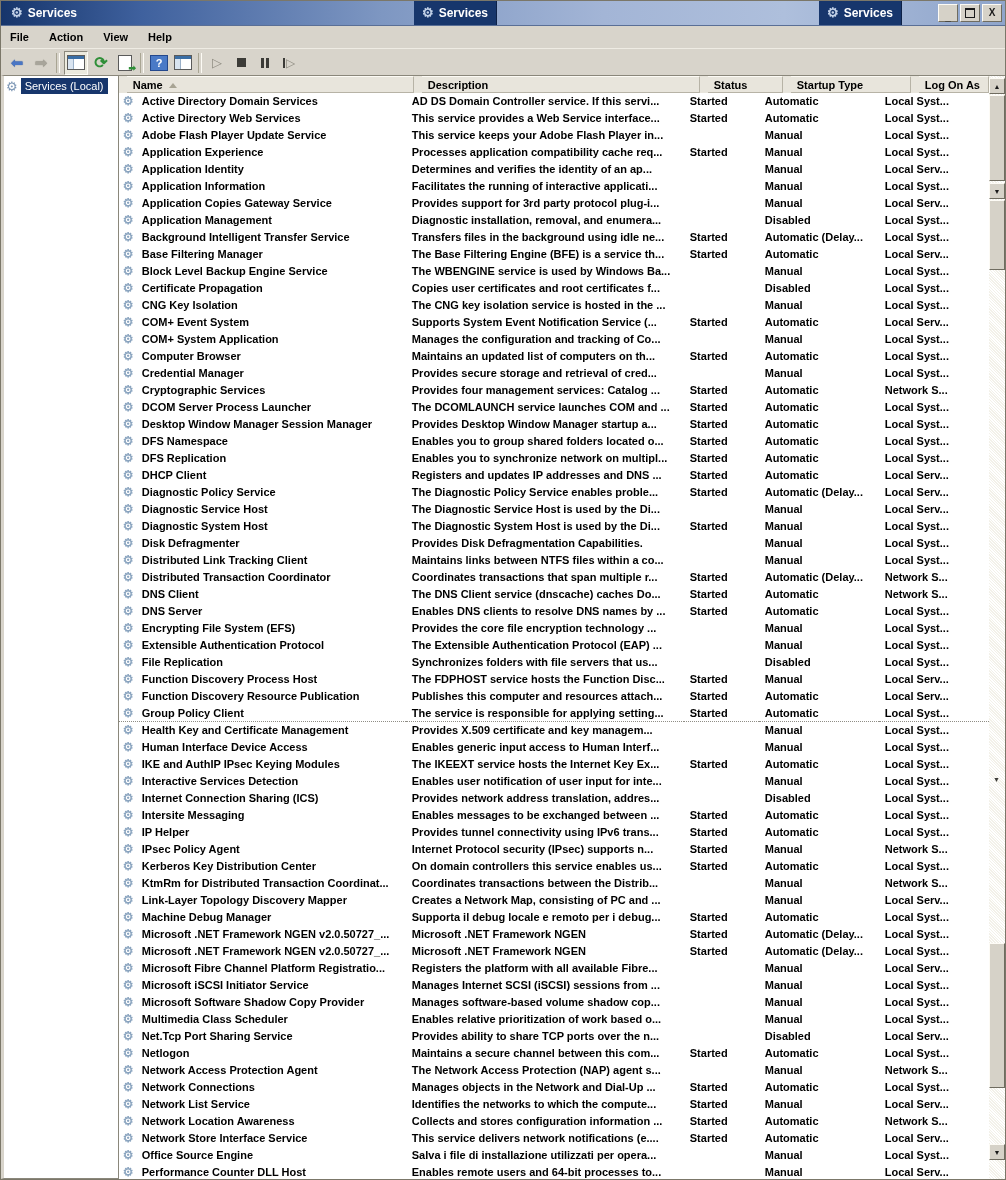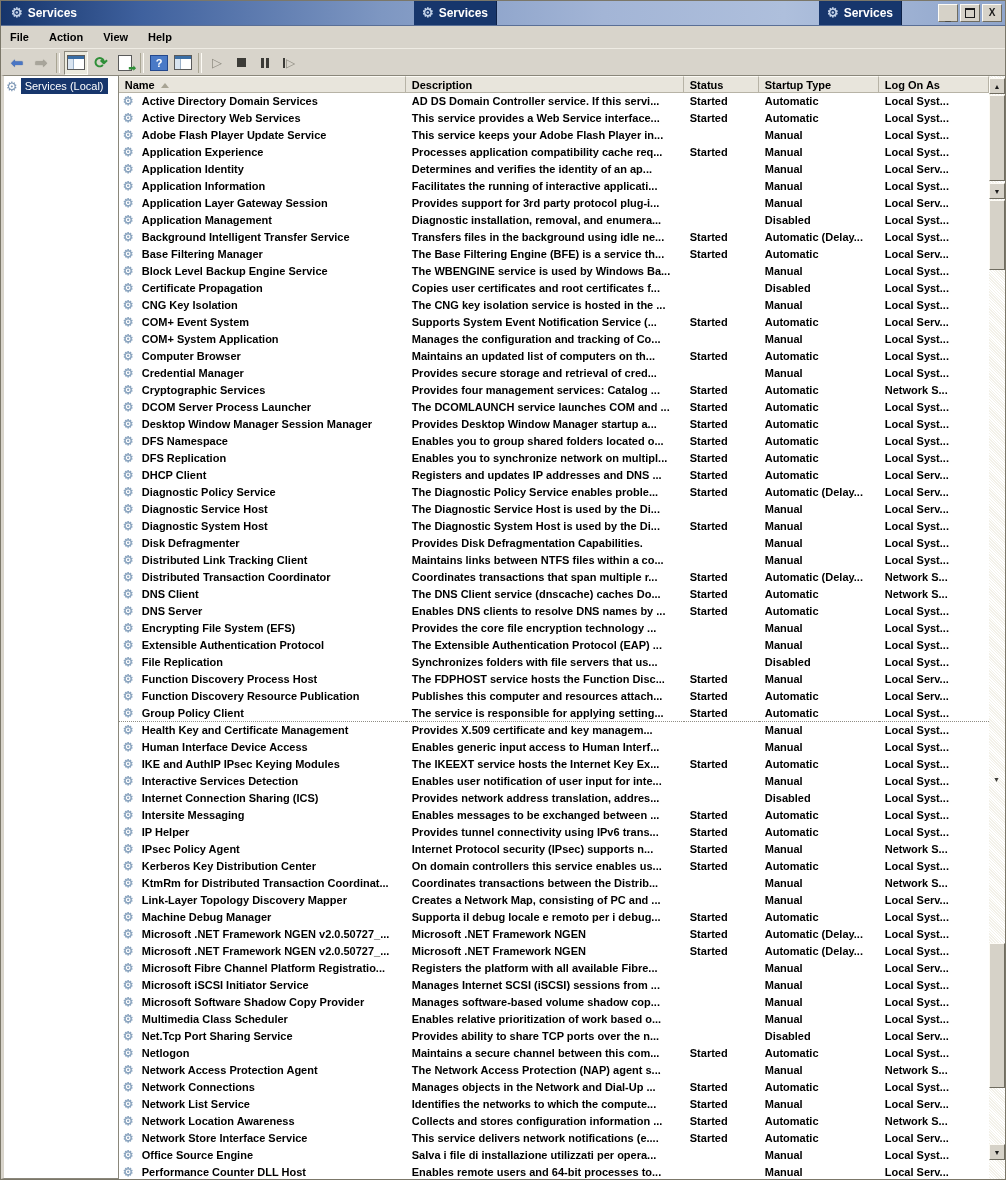--- a/index.html
+++ b/index.html
@@ -44,21 +44,21 @@
 
   
   .content{position:absolute;top:74px;left:0;right:0;bottom:0;display:flex;background:#d8d4cb;}
   .sidebar{width:118px;background:#fff;border:1px solid #8a877b;border-left:3px solid #d8d4cb;box-sizing:border-box;position:relative;}
   .side-sel{position:absolute;top:2px;left:2px;display:flex;align-items:center;gap:3px;}
   .side-gear{font-size:13px;color:#7d97b5;}
   .side-label{background:#17366c;color:#fff;font-size:11px;font-weight:normal;padding:2px 4px;white-space:nowrap;}
 
   .main{width:872px;background:#fff;border-top:1px solid #8a877b;box-sizing:border-box;overflow:hidden;}
   .header-row{display:flex;height:17px;background:#e8e5dc;}
-  .hcell{box-sizing:border-box;font-size:11px;font-weight:bold;color:#000;padding:1px 4px 0 6px;border-right:1px solid #b7b3a6;border-bottom:1px solid #b7b3a6;border-top:1px solid #fdfbf5;white-space:nowrap;display:flex;align-items:center;gap:6px;}
+  .hcell{box-sizing:border-box;font-size:11px;font-weight:bold;color:#000;padding:1px 4px 0 6px;border-right:1px solid #b7b3a6;border-bottom:1px solid #b7b3a6;border-top:1px solid #fdfbf5;white-space:nowrap;display:flex;align-items:center;gap:6px;margin-left:8px;}
   .sort-up{width:0;height:0;border-left:4px solid transparent;border-right:4px solid transparent;border-bottom:5px solid #a8a494;}
   .c-name{width:287px;}
   .c-desc{width:278px;}
   .c-status{width:75px;}
   .c-startup{width:120px;}
   .c-logon{flex:1;}
 
   .row{display:flex;height:17px;line-height:17px;}
   .cell{box-sizing:border-box;font-size:11px;font-weight:bold;color:#000;white-space:nowrap;overflow:hidden;padding:0 4px 0 6px;}
   .name-cell{position:relative;padding-left:23px;}
@@ -216,21 +216,21 @@
 
   <div class="row">
     <div class="cell c-name name-cell"><span class="row-gear">⚙</span><span class="nm">Application Information</span></div>
     <div class="cell c-desc">Facilitates the running of interactive applicati...</div>
     <div class="cell c-status"></div>
     <div class="cell c-startup">Manual</div>
     <div class="cell c-logon">Local Syst...</div>
   </div>
 
   <div class="row">
-    <div class="cell c-name name-cell"><span class="row-gear">⚙</span><span class="nm">Application Layer Gateway Session</span></div>
+    <div class="cell c-name name-cell"><span class="row-gear">⚙</span><span class="nm">Application Copies Gateway Service</span></div>
     <div class="cell c-desc">Provides support for 3rd party protocol plug-i...</div>
     <div class="cell c-status"></div>
     <div class="cell c-startup">Manual</div>
     <div class="cell c-logon">Local Serv...</div>
   </div>
 
   <div class="row">
     <div class="cell c-name name-cell"><span class="row-gear">⚙</span><span class="nm">Application Management</span></div>
     <div class="cell c-desc">Diagnostic installation, removal, and enumera...</div>
     <div class="cell c-status"></div>

